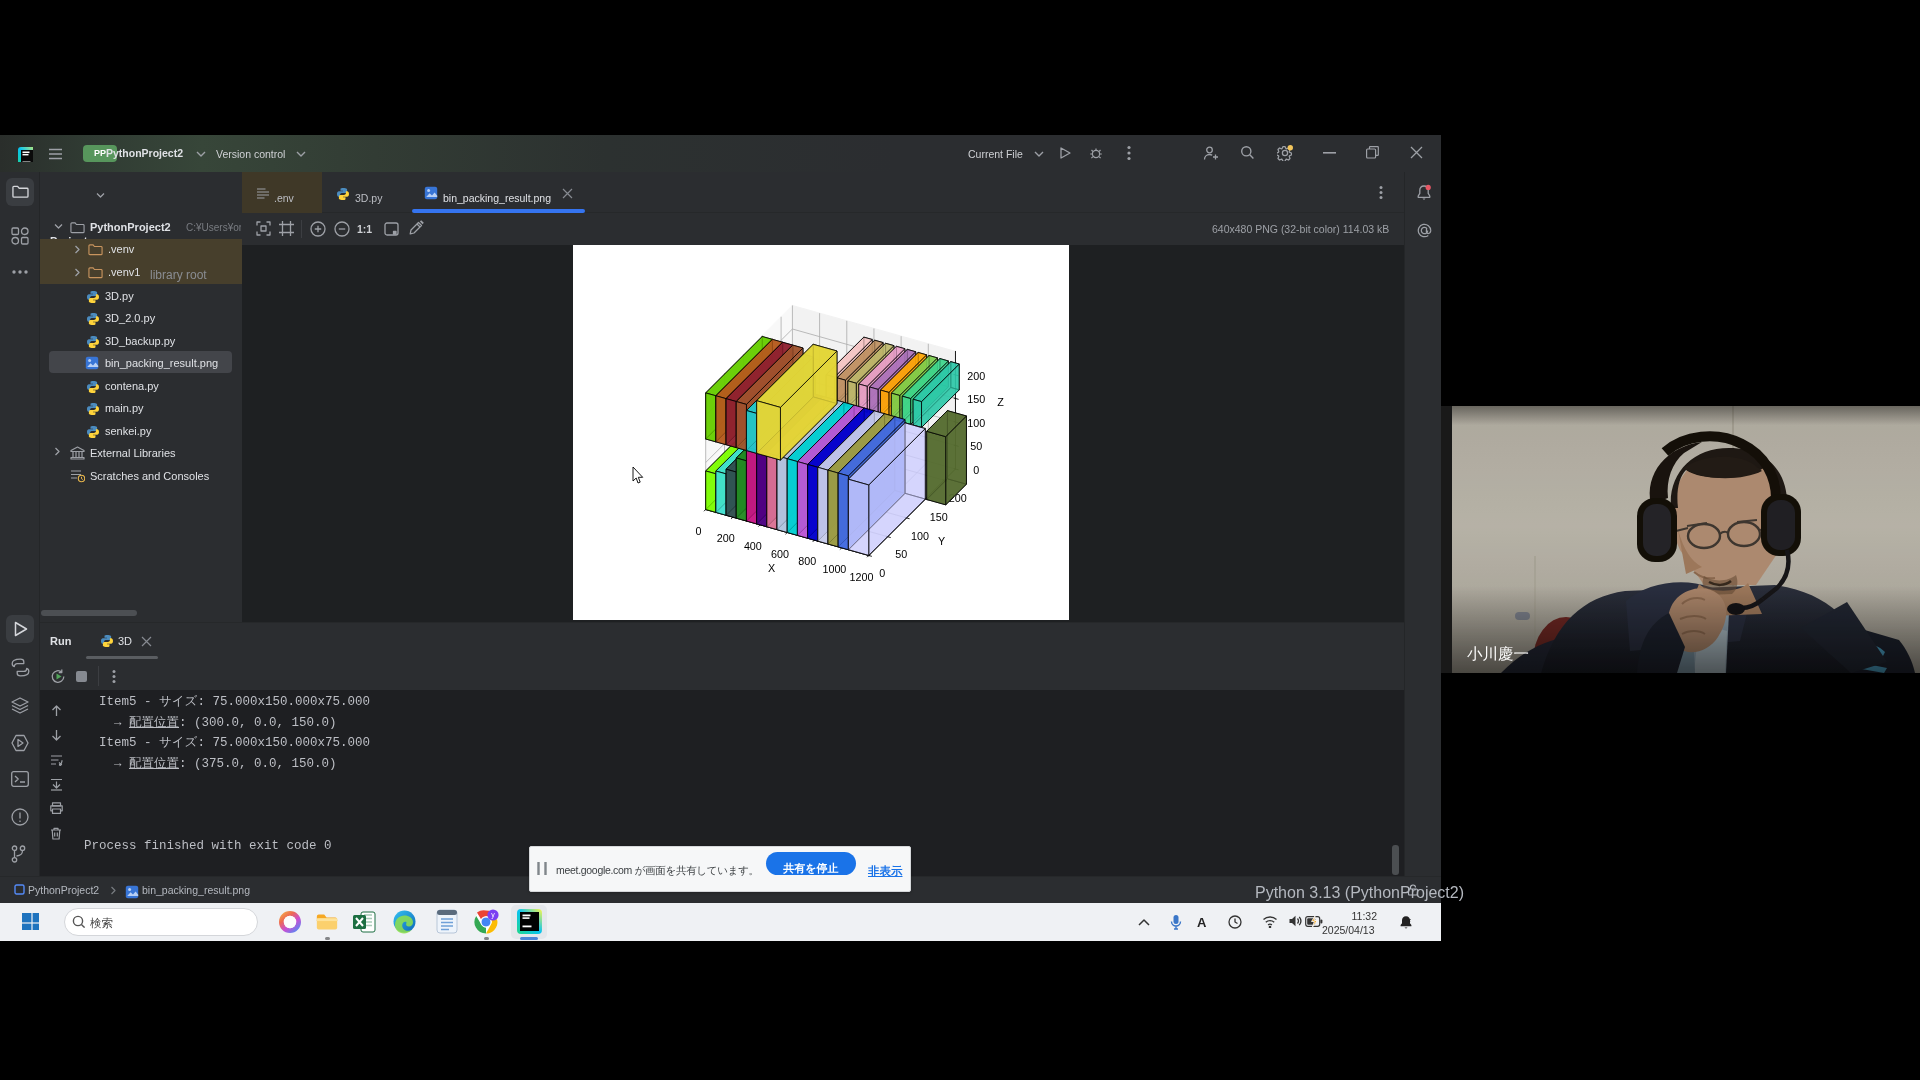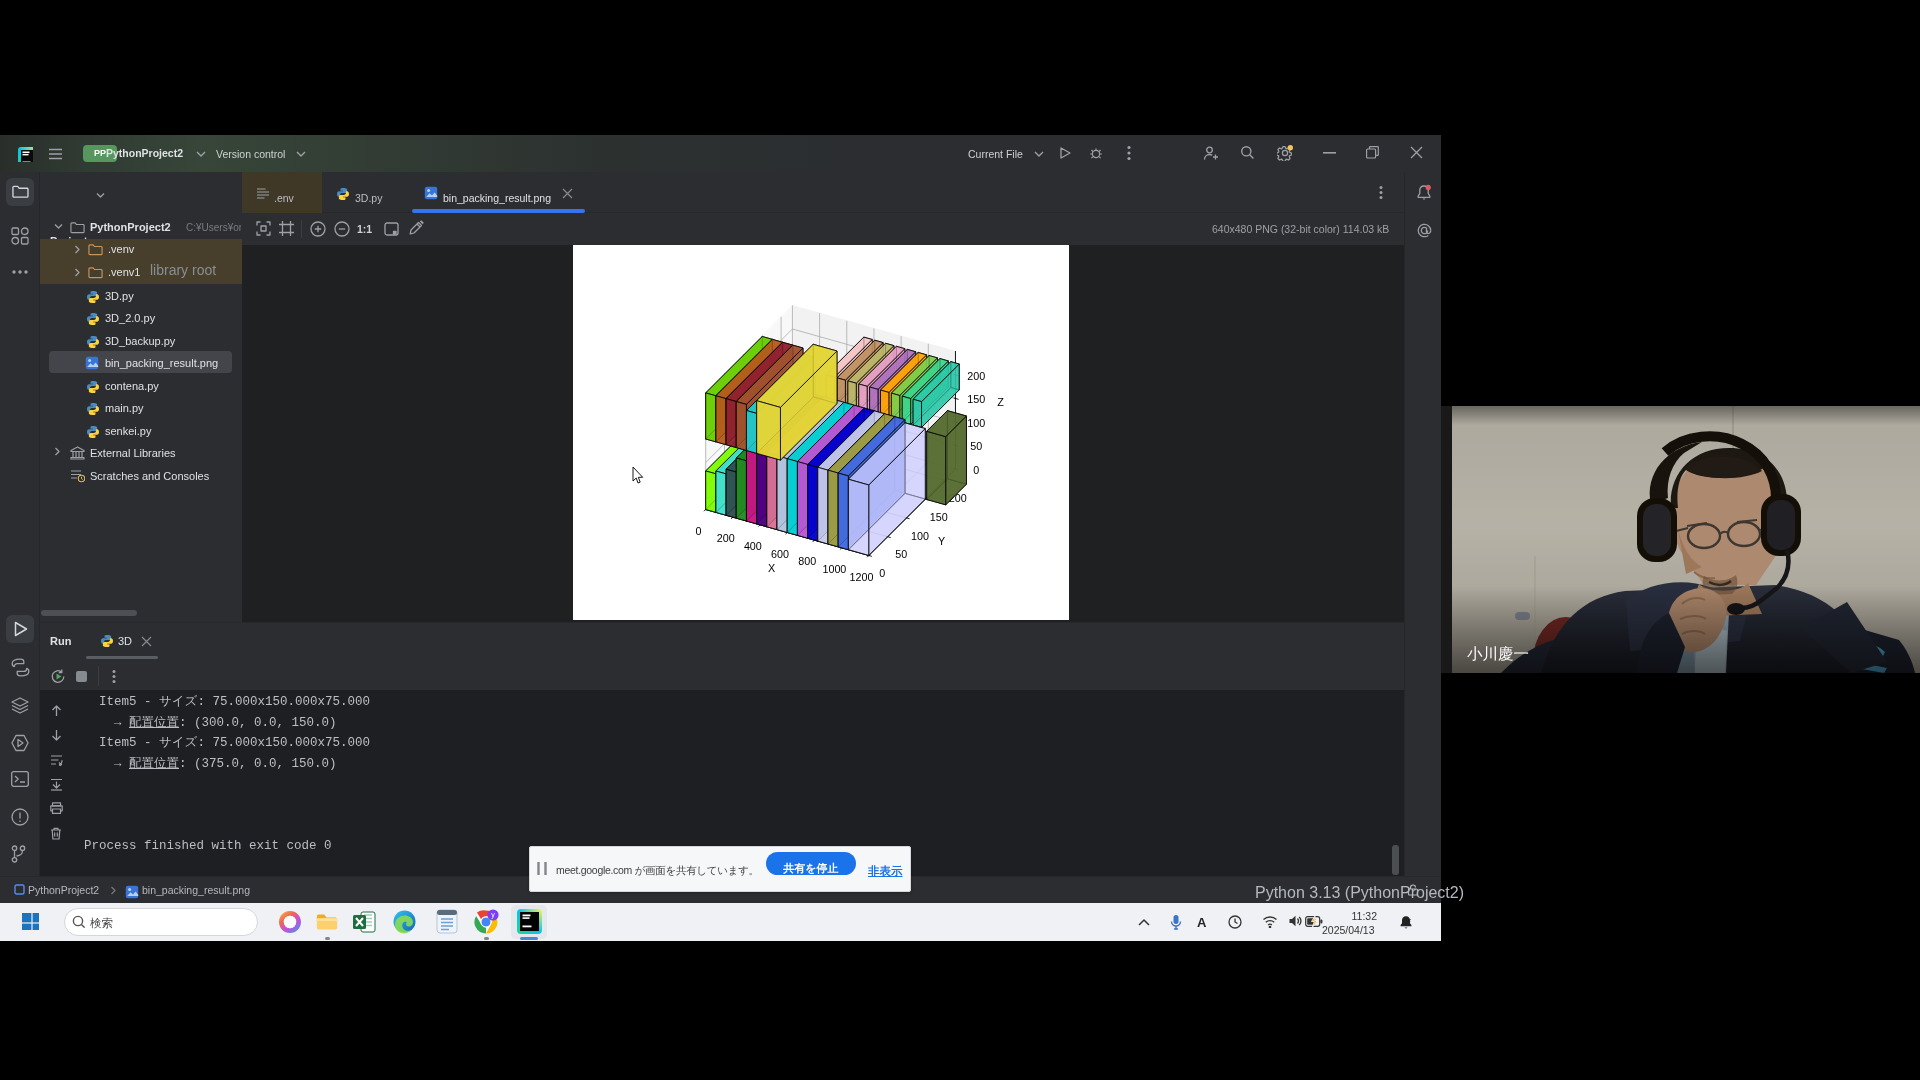--- a/index.html
+++ b/index.html
@@ -1828,21 +1828,21 @@
     <path d="M1 2.5a1 1 0 011-1h3.5l1.3 1.8H14a1 1 0 011 .9V11a1 1 0 01-1 1H2a1 1 0 01-1-1z" stroke="#c8945e" stroke-width="1.2" fill="none"></path>
   </svg>
 <div class="t" style="left:108px;top:243px;font-size:11px;color:#dfe1e5;font-weight:400;">.venv</div>
 <svg class="abs" style="left:74px;top:268px" width="7" height="9" viewBox="0 0 7 9">
     <path d="M1.5 1l3.5 3.5L1.5 8" stroke="#9da0a6" stroke-width="1.3" fill="none"></path>
   </svg>
 <svg class="abs" style="left:88px;top:266px" width="15" height="13" viewBox="0 0 16 13">
     <path d="M1 2.5a1 1 0 011-1h3.5l1.3 1.8H14a1 1 0 011 .9V11a1 1 0 01-1 1H2a1 1 0 01-1-1z" stroke="#c8945e" stroke-width="1.2" fill="none"></path>
   </svg>
 <div class="t" style="left:108px;top:266px;font-size:11px;color:#dfe1e5;font-weight:400;">.venv1</div>
-<div class="t" style="left:150px;top:262px;font-size:14px;color:#8a8d93;font-weight:400;">library root</div>
+<div class="t" style="left:150px;top:268px;font-size:12px;color:#8a8d93;font-weight:400;">library root</div>
 <svg class="abs" style="left:86px;top:290px" width="14" height="14" viewBox="0 0 14 14">
     <path d="M6.9 1C4.3 1 4.5 2.1 4.5 2.1v1.7h2.5v.4H3.2S1 4 1 6.9c0 2.9 1.9 2.8 1.9 2.8h1.2V8s-.1-1.9 1.9-1.9h3.3s1.8 0 1.8-1.8V2.4S11.4 1 6.9 1z" fill="#4b8bbe"></path>
 <path d="M7.1 13c2.6 0 2.4-1.1 2.4-1.1v-1.7H7v-.4h3.8S13 10 13 7.1c0-2.9-1.9-2.8-1.9-2.8H9.9V6s.1 1.9-1.9 1.9H4.7s-1.8 0-1.8 1.8v2.1S2.6 13 7.1 13z" fill="#ffd43b"></path>
   </svg>
 <div class="t" style="left:105px;top:290px;font-size:11px;color:#dfe1e5;font-weight:400;">3D.py</div>
 <svg class="abs" style="left:86px;top:312px" width="14" height="14" viewBox="0 0 14 14">
     <path d="M6.9 1C4.3 1 4.5 2.1 4.5 2.1v1.7h2.5v.4H3.2S1 4 1 6.9c0 2.9 1.9 2.8 1.9 2.8h1.2V8s-.1-1.9 1.9-1.9h3.3s1.8 0 1.8-1.8V2.4S11.4 1 6.9 1z" fill="#4b8bbe"></path>
 <path d="M7.1 13c2.6 0 2.4-1.1 2.4-1.1v-1.7H7v-.4h3.8S13 10 13 7.1c0-2.9-1.9-2.8-1.9-2.8H9.9V6s.1 1.9-1.9 1.9H4.7s-1.8 0-1.8 1.8v2.1S2.6 13 7.1 13z" fill="#ffd43b"></path>
   </svg>
 <div class="t" style="left:105px;top:312px;font-size:11px;color:#dfe1e5;font-weight:400;">3D_2.0.py</div>

